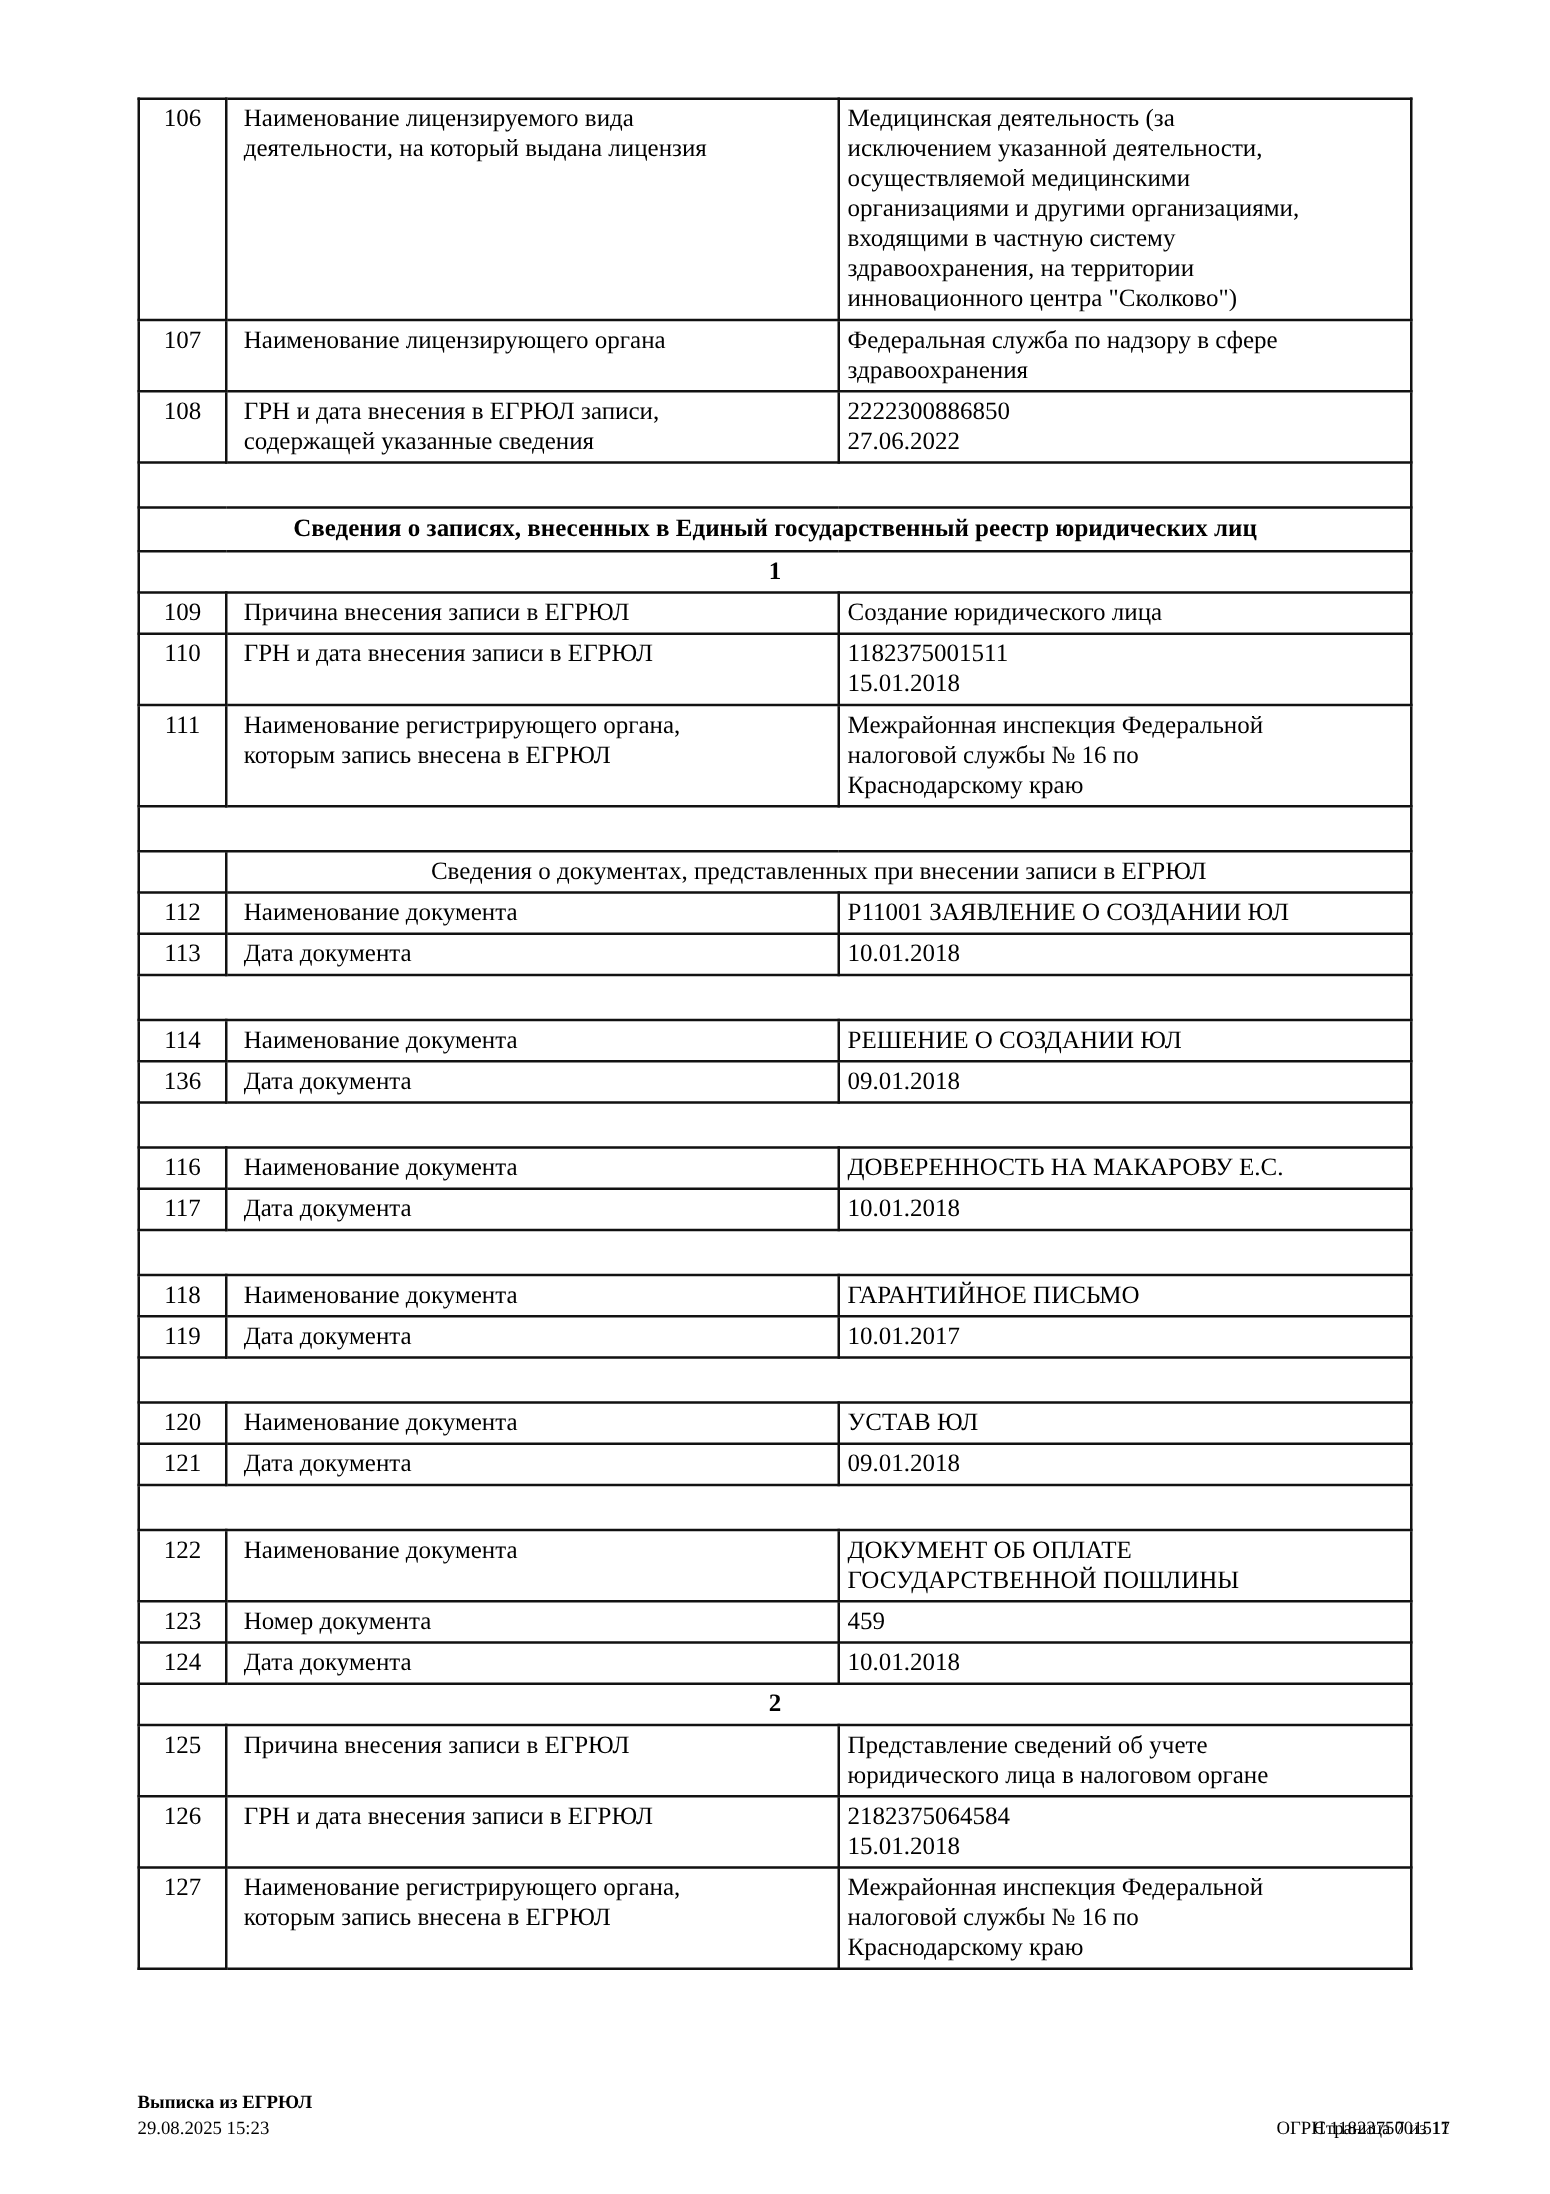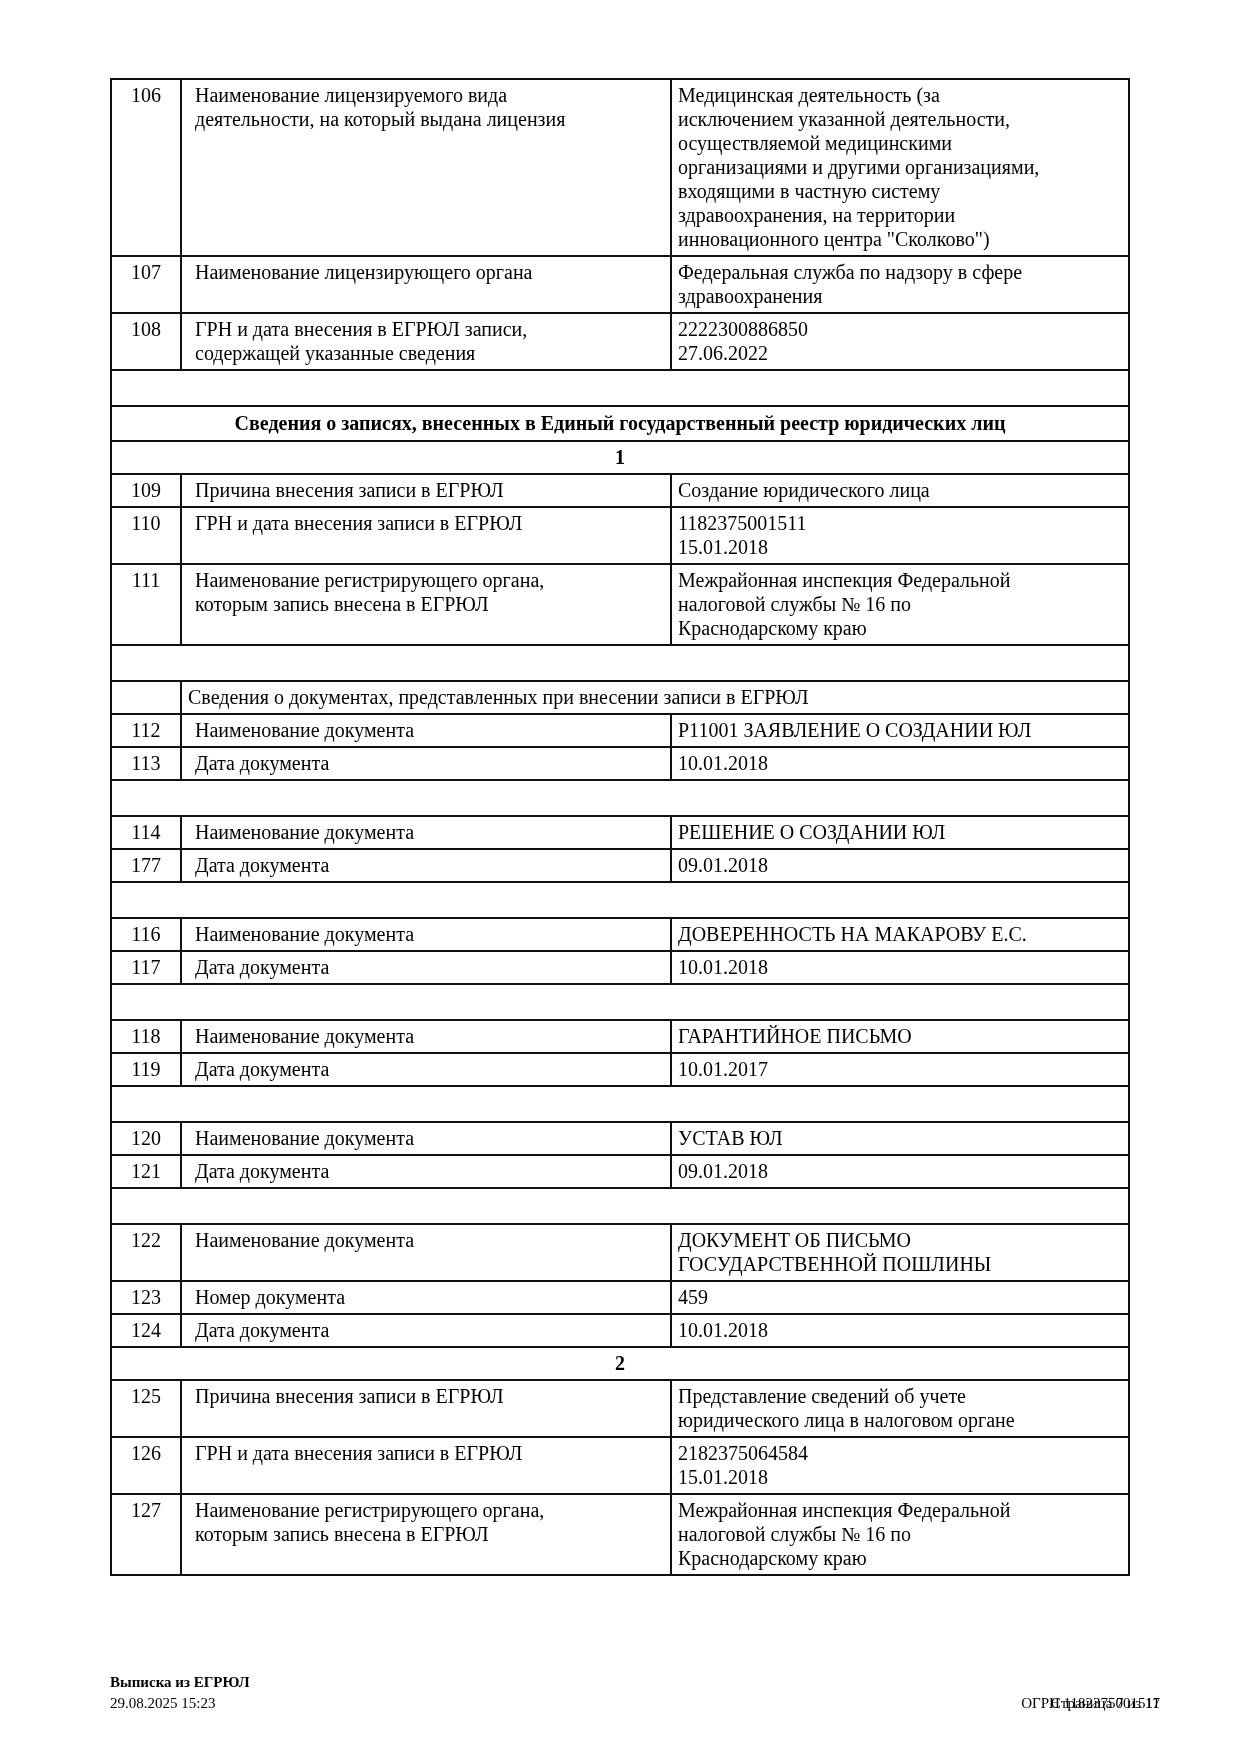--- a/index.html
+++ b/index.html
@@ -31,21 +31,21 @@
   td.value-cell{white-space:pre-line;}
   tr.spacer-row td{height:34px;padding:0;}
   tr.section-row td{
     font-weight:bold;text-align:center;
     padding-top:4px;padding-bottom:5px;
   }
   tr.entry-row td{
     font-weight:bold;text-align:center;
     padding-top:3px;padding-bottom:4px;
   }
-  tr.subsection-row td{text-align:left;}
+  tr.subsection-row td{text-align:center;}
   .footer{
     position:absolute;
     left:110px;top:1672px;
     width:1050px;
     font-size:15px;line-height:21px;
   }
   .footer-left{position:absolute;left:0;top:0;}
   .footer-doc{font-weight:bold;}
   .footer-center{position:absolute;left:0;top:21px;width:100%;text-align:right;}
   .footer-right{position:absolute;right:0;top:21px;text-align:center;}
@@ -132,21 +132,21 @@
       </tr>
       <tr class="spacer-row">
         <td colspan="3"></td>
       </tr>
       <tr class="data-row">
         <td class="num-cell">114</td>
         <td class="label-cell">Наименование документа</td>
         <td class="value-cell">РЕШЕНИЕ О СОЗДАНИИ ЮЛ</td>
       </tr>
       <tr class="data-row">
-        <td class="num-cell">177</td>
+        <td class="num-cell">136</td>
         <td class="label-cell">Дата документа</td>
         <td class="value-cell">09.01.2018</td>
       </tr>
       <tr class="spacer-row">
         <td colspan="3"></td>
       </tr>
       <tr class="data-row">
         <td class="num-cell">116</td>
         <td class="label-cell">Наименование документа</td>
         <td class="value-cell">ДОВЕРЕННОСТЬ НА МАКАРОВУ Е.С.</td>
@@ -181,21 +181,21 @@
         <td class="num-cell">121</td>
         <td class="label-cell">Дата документа</td>
         <td class="value-cell">09.01.2018</td>
       </tr>
       <tr class="spacer-row">
         <td colspan="3"></td>
       </tr>
       <tr class="data-row">
         <td class="num-cell">122</td>
         <td class="label-cell">Наименование документа</td>
-        <td class="value-cell">ДОКУМЕНТ ОБ ПИСЬМО
+        <td class="value-cell">ДОКУМЕНТ ОБ ОПЛАТЕ
 ГОСУДАРСТВЕННОЙ ПОШЛИНЫ</td>
       </tr>
       <tr class="data-row">
         <td class="num-cell">123</td>
         <td class="label-cell">Номер документа</td>
         <td class="value-cell">459</td>
       </tr>
       <tr class="data-row">
         <td class="num-cell">124</td>
         <td class="label-cell">Дата документа</td>

